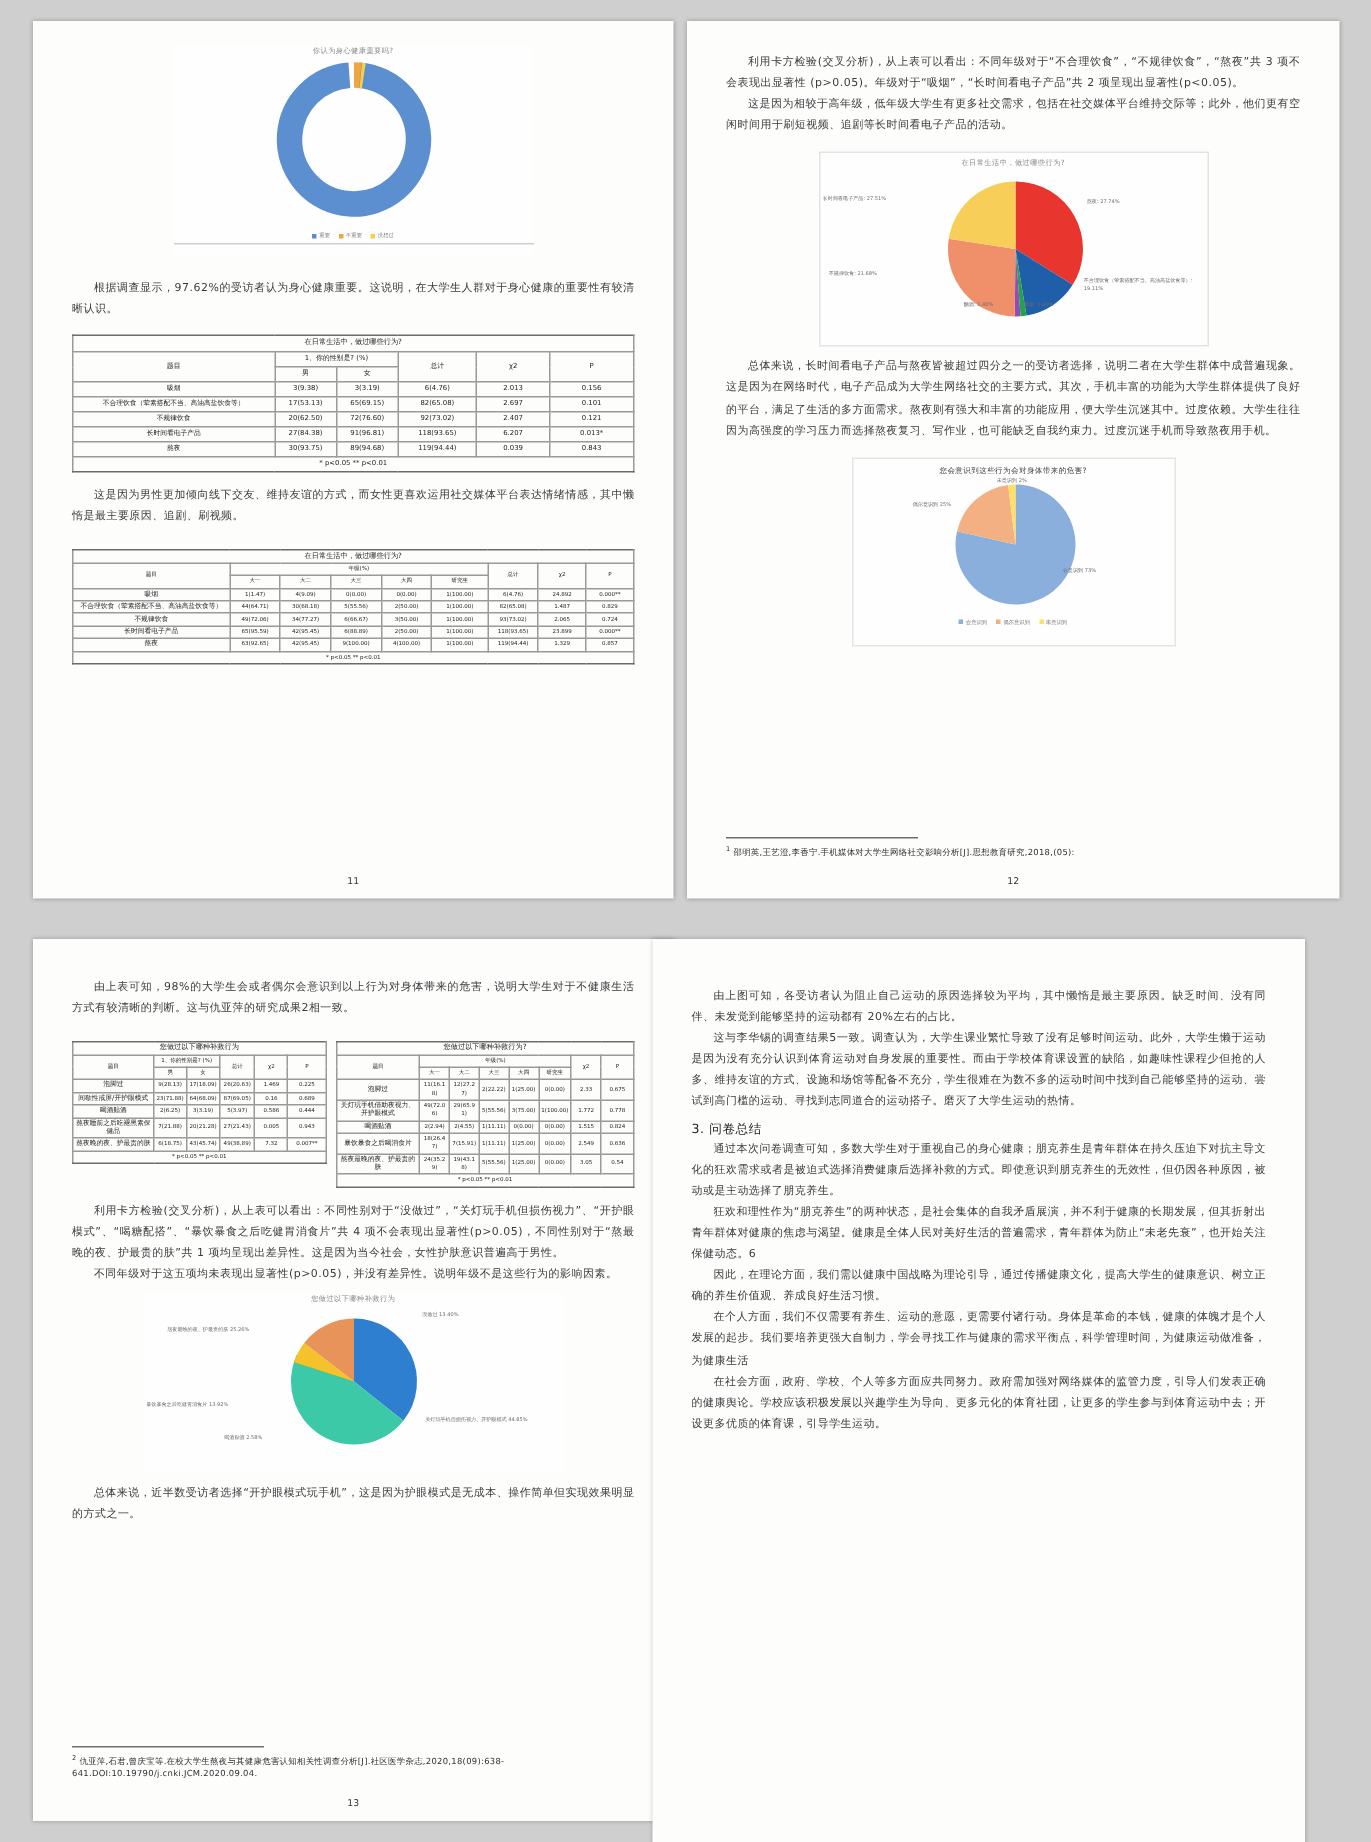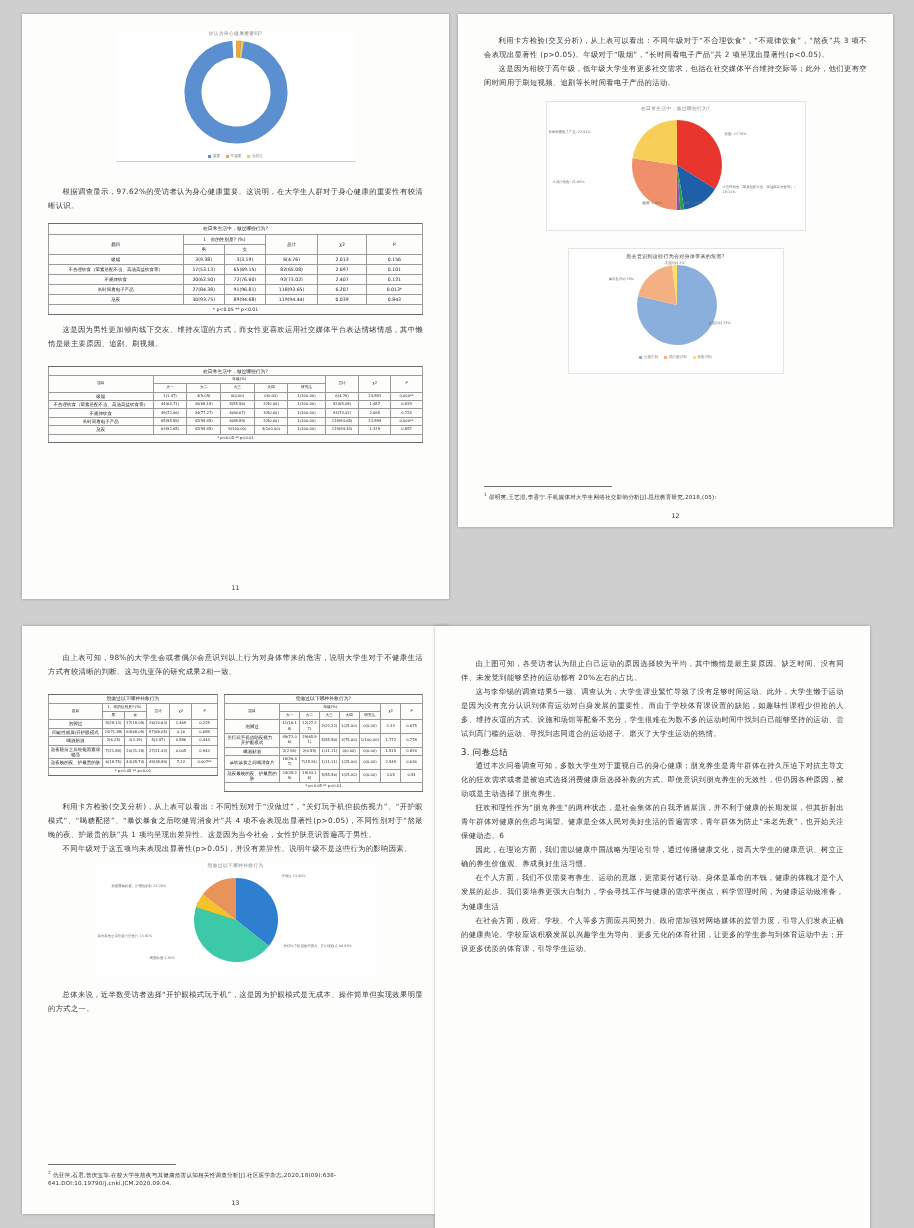--- a/index.html
+++ b/index.html
@@ -16,21 +16,21 @@
     background: #cfcfcf;
   }
   
   .page {
     position: absolute;
     background: #fdfdfb;
     box-shadow: 0 0 3px rgba(0,0,0,0.28);
     overflow: hidden;
   }
   #page-tl { left: 22px;  top: 14px;  width: 427px; height: 585px; }
-  #page-tr { left: 458px; top: 14px;  width: 435px; height: 513px; }
+  #page-tr { left: 458px; top: 14px;  width: 435px; height: 585px; }
   #page-bl { left: 22px;  top: 626px; width: 427px; height: 588px; }
   #page-br { left: 435px; top: 626px; width: 435px; height: 684px; }
 
   .pg-inner { position: relative; width: 100%; height: 100%; padding: 14px 26px 0 26px; }
 
   
   .para {
     font-family: "DejaVu Sans", "Liberation Sans", sans-serif;
     font-size: 7.3px;
     line-height: 14.1px;
@@ -343,20 +343,21 @@
         </svg>
         <div class="pielabel" style="left:178px;top:30px;">熬夜: 27.74%</div>
         <div class="pielabel" style="left:176px;top:83px;white-space:normal;width:80px;">不合理饮食（荤素搭配不当、高油高盐饮食等）: 19.11%</div>
         <div class="pielabel" style="left:136px;top:99px;">吸烟: 1.40%</div>
         <div class="pielabel" style="left:96px;top:99px;">酗酒: 1.40%</div>
         <div class="pielabel" style="left:6px;top:78px;">不规律饮食: 21.68%</div>
         <div class="pielabel" style="left:2px;top:28px;">长时间看电子产品: 27.51%</div>
       </div>
 
       <div class="spacer-s"></div>
+      <p class="para">总体来说，长时间看电子产品与熬夜皆被超过四分之一的受访者选择，说明二者在大学生群体中成普遍现象。这是因为在网络时代，电子产品成为大学生网络社交的主要方式。其次，手机丰富的功能为大学生群体提供了良好的平台，满足了生活的多方面需求。熬夜则有强大和丰富的功能应用，便大学生沉迷其中。过度依赖。大学生往往因为高强度的学习压力而选择熬夜复习、写作业，也可能缺乏自我约束力。过度沉迷手机而导致熬夜用手机。</p>
 
       <div class="spacer-m"></div>
 
       <div class="chart-box" style="width:216px;height:126px;border:1px solid #e4e4e4;margin:0 auto;">
         <div class="chart-title dark" style="padding-top:4px;">您会意识到这些行为会对身体带来的危害?</div>
         <svg width="216" height="92" viewBox="0 0 216 92">
           <g transform="translate(108,46)">
 
             <path d="M0,0 L0,-40 A40,40 0 1,1 -39.0,-8.9 Z" fill="#8aafdc"></path>
 

